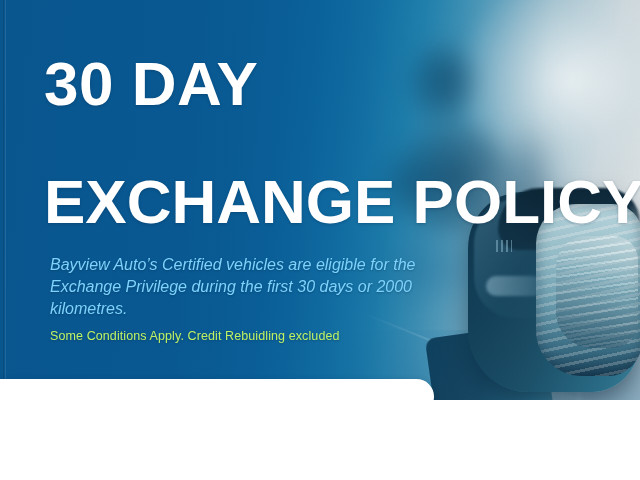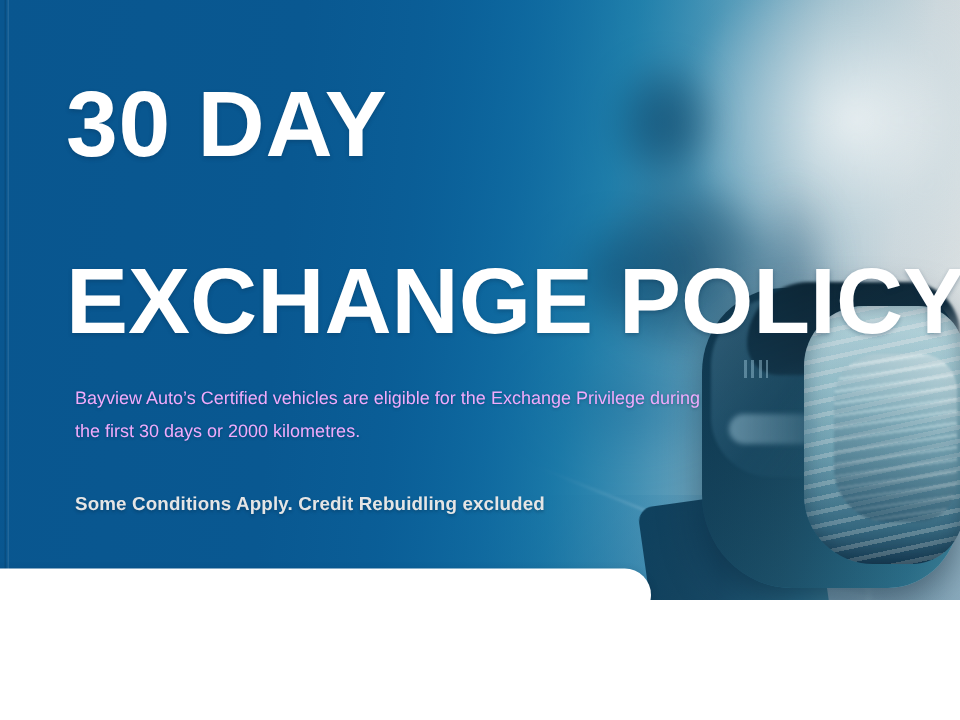--- a/index.html
+++ b/index.html
@@ -204,33 +204,34 @@
   }
   .hl1 { top: 53px;  font-size: 62px; }
   .hl2 { top: 112px; font-size: 62px; }
   .hl3 { top: 171px; font-size: 62px; letter-spacing: 0px; }
 
   .para {
     position: absolute;
     left: 50px;
     top: 254px;
     width: 430px;
-    color: #f0abfc;
-    font-size: 12px;
+    color: #7dd3fc;
+    font-size: 16px;
     line-height: 22px;
     font-weight: 400;
     text-shadow: 0 1px 2px rgba(5,40,70,.35);
+    font-style: italic;
   }
   .fineprint {
     position: absolute;
     left: 50px;
     top: 329px;
-    color: #e5e5e5;
+    color: #bef264;
     font-size: 12.5px;
-    font-weight: 700;
+    font-weight: 400;
     letter-spacing: .1px;
     text-shadow: 0 1px 2px rgba(5,40,70,.35);
   }
 
   .cta-pill {
     position: absolute;
     left: -40px;
     top: 379px;
     width: 474px;
     height: 35px;

